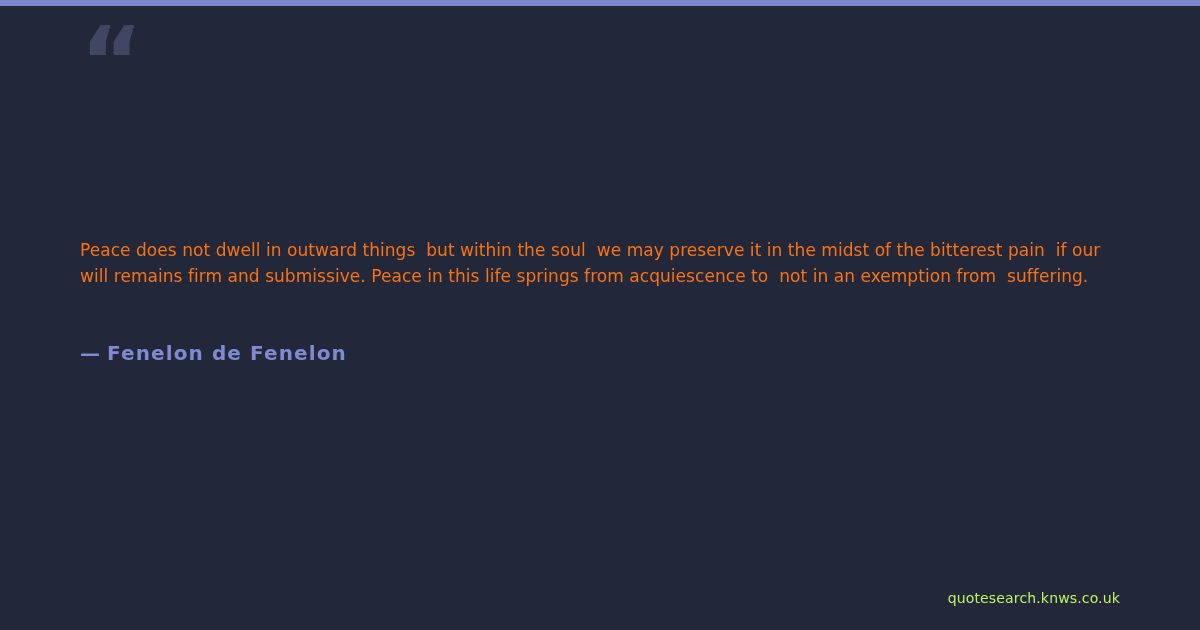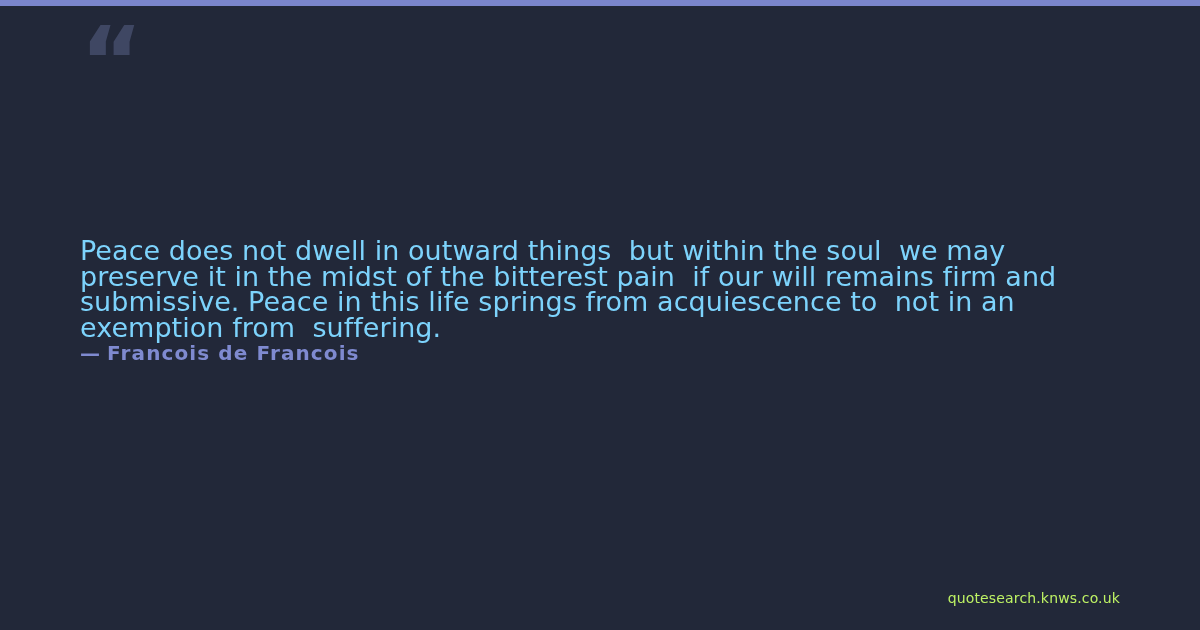--- a/index.html
+++ b/index.html
@@ -52,24 +52,24 @@
   #quote-body {
     position: absolute;
     left: 80px;
     top: 238px;
     width: 1045px;
   }
 
   #quote-text {
     margin: 0;
     font-family: "DejaVu Sans", sans-serif;
-    font-size: 27px;
+    font-size: 17px;
     line-height: 25.7px;
     font-weight: 400;
-    color: #7dd3fc;
+    color: #f97316;
     letter-spacing: 0.05px;
     white-space: pre-wrap;
   }
 
   #attribution {
     position: absolute;
     left: 80px;
     top: 341px;
     font-family: "DejaVu Sans", sans-serif;
     font-size: 20px;
@@ -102,18 +102,18 @@
 
   <div id="accent-bar"></div>
 
   <div id="quote-mark">“</div>
 
   <div id="quote-body">
     <p id="quote-text">Peace does not dwell in outward things  but within the soul  we may preserve it in the midst of the bitterest pain  if our will remains firm and submissive. Peace in this life springs from acquiescence to  not in an exemption from  suffering.</p>
   </div>
 
   <div id="attribution">
-    <span class="dash">—</span><span>Francois de Francois</span>
+    <span class="dash">—</span><span>Fenelon de Fenelon</span>
   </div>
 
   <div id="source-url">quotesearch.knws.co.uk</div>
 
 </div>
 
 </body></html>

